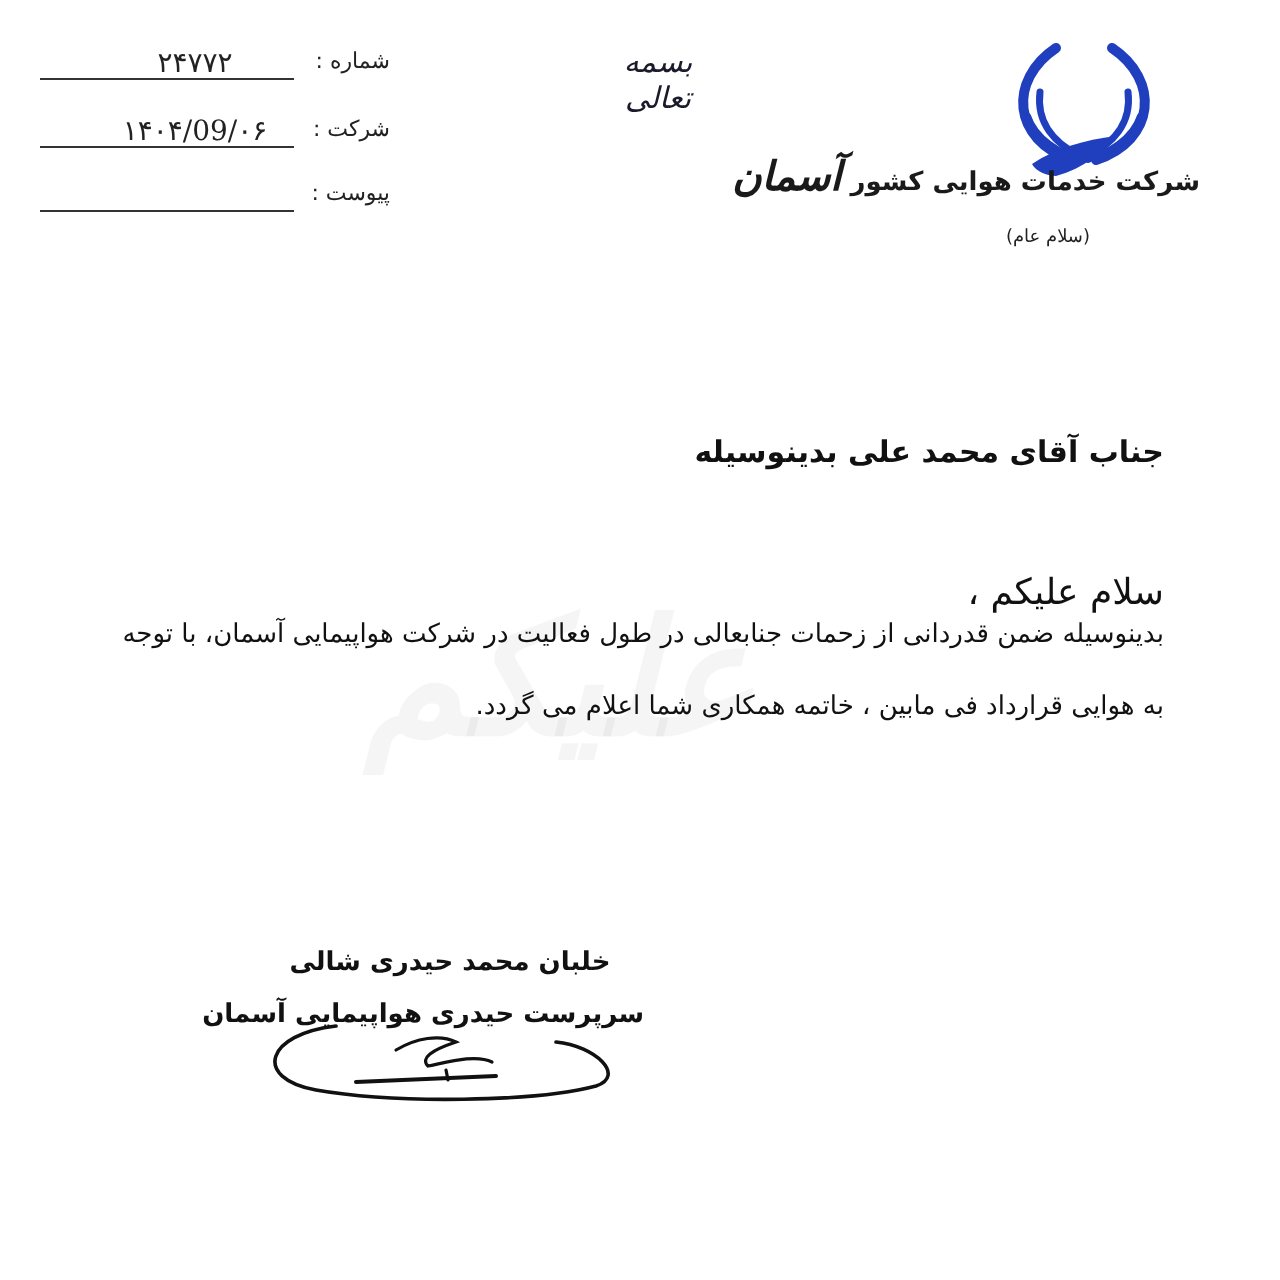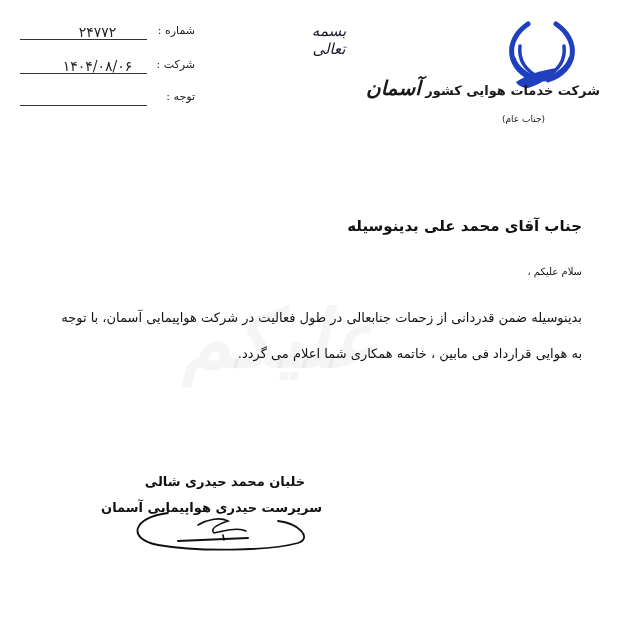--- a/index.html
+++ b/index.html
@@ -11,44 +11,44 @@
     .meta-row { position: absolute; left: 20px; width: 175px; height: 22px; direction: rtl; }
     .meta-label { position: absolute; right: 0; font-size: 11px; color: #222; top: 2px; white-space: nowrap; }
     .meta-line { position: absolute; right: 48px; left: 0; bottom: 4px; border-bottom: 1px solid #333; }
     .meta-value { position: absolute; left: 28px; right: 48px; bottom: 4px; text-align: center; font-family: "DejaVu Serif", serif; font-size: 14px; color: #222; direction: ltr; letter-spacing: 1px; line-height: 16px; }
     .bismillah { left: 268px; top: 22px; width: 50px; height: 30px; font-family: "DejaVu Serif", serif; font-size: 15px; font-style: italic; color: #1a1a2a; direction: rtl; text-align: center; margin-left: 36px; }
     .logo { left: 498px; top: 18px; width: 88px; height: 72px; }
     .company-name { right: 40px; top: 76px; font-size: 13px; font-weight: bold; color: #1a1a1a; direction: rtl; white-space: nowrap; }
     .company-name .brand { font-size: 20px; font-style: italic; font-weight: bold; }
     .company-type { right: 95px; top: 114px; font-size: 9px; color: #222; direction: rtl; white-space: nowrap; }
     .recipient { right: 58px; top: 217px; font-size: 15px; font-weight: bold; direction: rtl; white-space: nowrap; }
-    .greeting { right: 58px; top: 266px; font-size: 10px; direction: rtl; white-space: nowrap; }
+    .greeting { right: 58px; top: 286px; font-size: 18px; direction: rtl; white-space: nowrap; }
     .body-line { right: 58px; font-size: 13px; direction: rtl; white-space: nowrap; }
     .body-line1 { top: 310px; }
     .body-line2 { top: 346px; }
     .watermark { left: 160px; top: 290px; width: 240px; height: 100px; font-size: 80px; font-weight: bold; color: rgba(0,0,0,0.04); direction: rtl; line-height: 100px; text-align: center; font-style: italic; }
     .signer-name { left: 130px; top: 474px; width: 190px; text-align: center; font-size: 13px; font-weight: bold; direction: rtl; white-space: nowrap; }
     .signer-title { left: 122px; top: 500px; width: 200px; text-align: center; font-size: 13px; font-weight: bold; direction: rtl; white-space: nowrap; }
     .signature { left: 128px; top: 505px; width: 180px; height: 50px; }
   </style>
 </head>
 <body>
 
 <div class="meta-row" style="top:22px;">
   <span class="meta-label">شماره :</span>
   <span class="meta-line"></span>
   <span class="meta-value">۲۴۷۷۲</span>
 </div>
 <div class="meta-row" style="top:56px;">
   <span class="meta-label">شرکت :</span>
   <span class="meta-line"></span>
-  <span class="meta-value">۱۴۰۴/۰۸/۰۶</span>
+  <span class="meta-value">۱۴۰۴/09/۰۶</span>
 </div>
 <div class="meta-row" style="top:88px;">
-  <span class="meta-label">توجه :</span>
+  <span class="meta-label">پیوست :</span>
   <span class="meta-line"></span>
   <span class="meta-value"></span>
 </div>
 
 <div class="abs bismillah">بسمه تعالی</div>
 
 <div class="abs logo">
   <svg width="88" height="72" viewBox="0 0 88 72">
     <g fill="none" stroke="#1f3fbf" stroke-linecap="round">
       <path d="M30 6 C6 22 8 52 38 62" stroke-width="5"></path>
@@ -58,21 +58,21 @@
       <path d="M16 40 C20 52 32 58 42 62" stroke-width="3"></path>
       <path d="M72 40 C68 52 56 58 46 62" stroke-width="3"></path>
     </g>
     <path d="M18 64 C30 56 44 52 60 50 C54 58 44 66 30 70 C26 70 20 68 18 64 Z" fill="#1f3fbf"></path>
   </svg>
 </div>
 <div class="abs company-name">
   <span>شرکت خدمات هوایی کشور</span>
   <span class="brand">آسمان</span>
 </div>
-<div class="abs company-type">(جناب عام)</div>
+<div class="abs company-type">(سلام عام)</div>
 
 <div class="abs watermark">علیکم</div>
 
 <div class="abs recipient">جناب آقای محمد علی بدینوسیله</div>
 <div class="abs greeting">سلام علیکم ،</div>
 <div class="abs body-line body-line1">بدینوسیله ضمن قدردانی از زحمات جنابعالی در طول فعالیت در شرکت هواپیمایی آسمان، با توجه</div>
 <div class="abs body-line body-line2">به هوایی قرارداد فی مابین ، خاتمه همکاری شما اعلام می گردد.</div>
 
 <div class="abs signer-name">خلبان محمد حیدری شالی</div>
 <div class="abs signer-title">سرپرست حیدری هواپیمایی آسمان</div>

